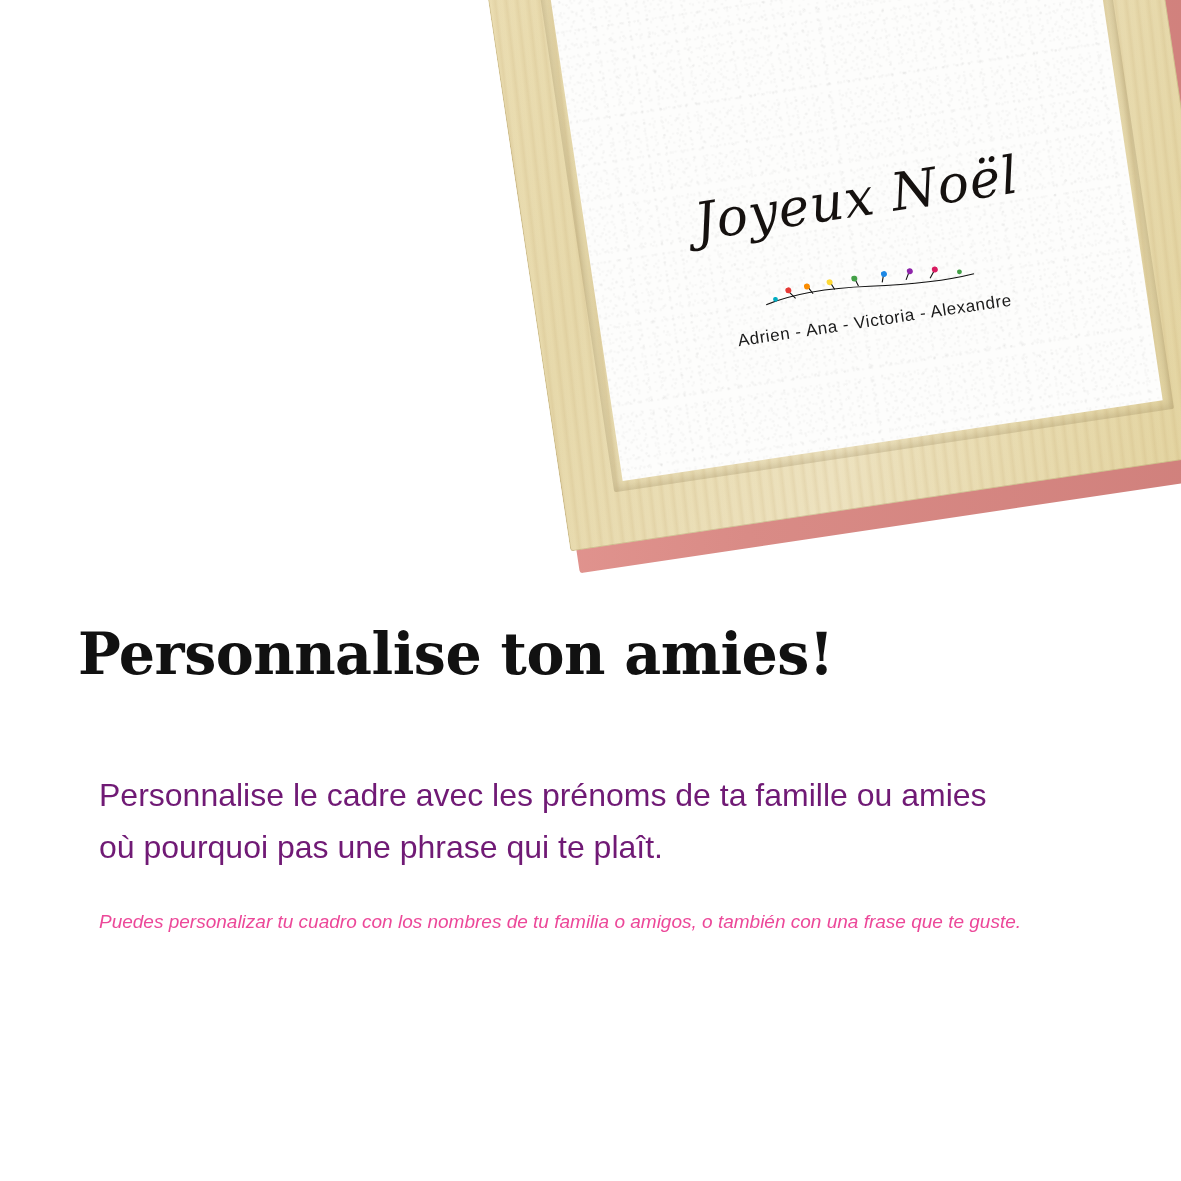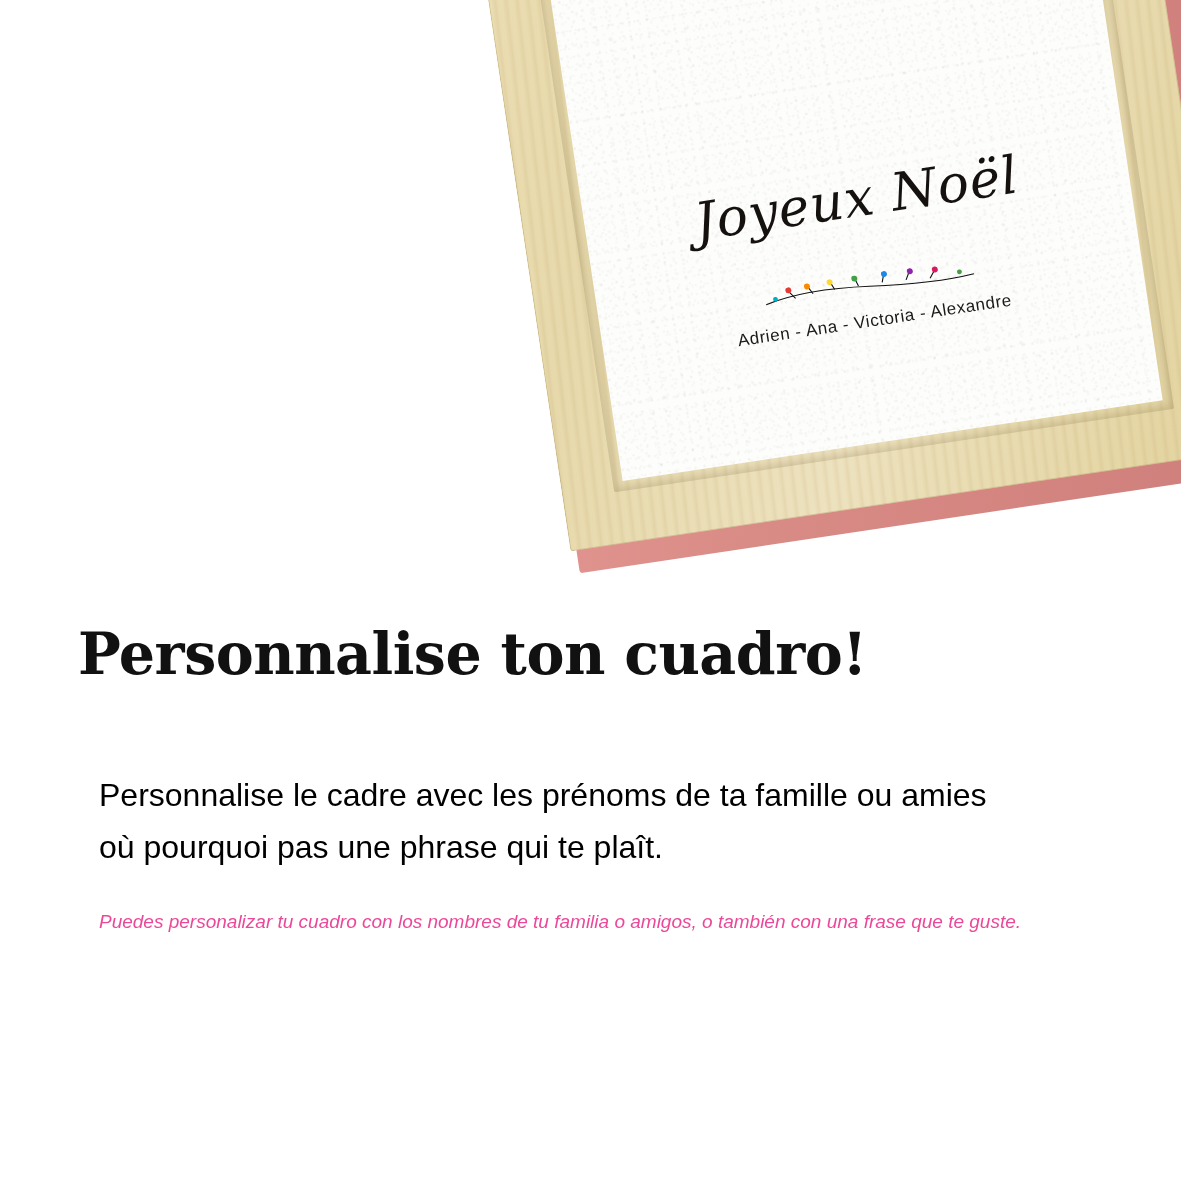--- a/index.html
+++ b/index.html
@@ -141,21 +141,21 @@
     white-space: nowrap;
   }
   .body-fr {
     position: absolute;
     left: 99px;
     top: 738px;
     width: 930px;
     font-family: "Liberation Sans", sans-serif;
     font-size: 32px;
     line-height: 1.62;
-    color: #000000;
+    color: #701a75;
   }
   .body-es {
     position: absolute;
     left: 99px;
     top: 872px;
     width: 1010px;
     font-family: "Liberation Sans", sans-serif;
     font-style: italic;
     font-size: 19px;
     line-height: 3.3;
@@ -331,15 +331,15 @@
         </g>
       </svg>
 
       <div class="script-text">Joyeux Noël</div>
       <div class="names-text">Adrien - Ana - Victoria - Alexandre</div>
     </div>
   </div>
 
 </div>
 
-<h1 class="headline">Personnalise ton cuadro!</h1>
+<h1 class="headline">Personnalise ton amies!</h1>
 <p class="body-fr">Personnalise le cadre avec les prénoms de ta famille ou amies où pourquoi pas une phrase qui te plaît.</p>
 <p class="body-es">Puedes personalizar tu cuadro con los nombres de tu familia o amigos, o también con una frase que te guste.</p>
 
 </body></html>

